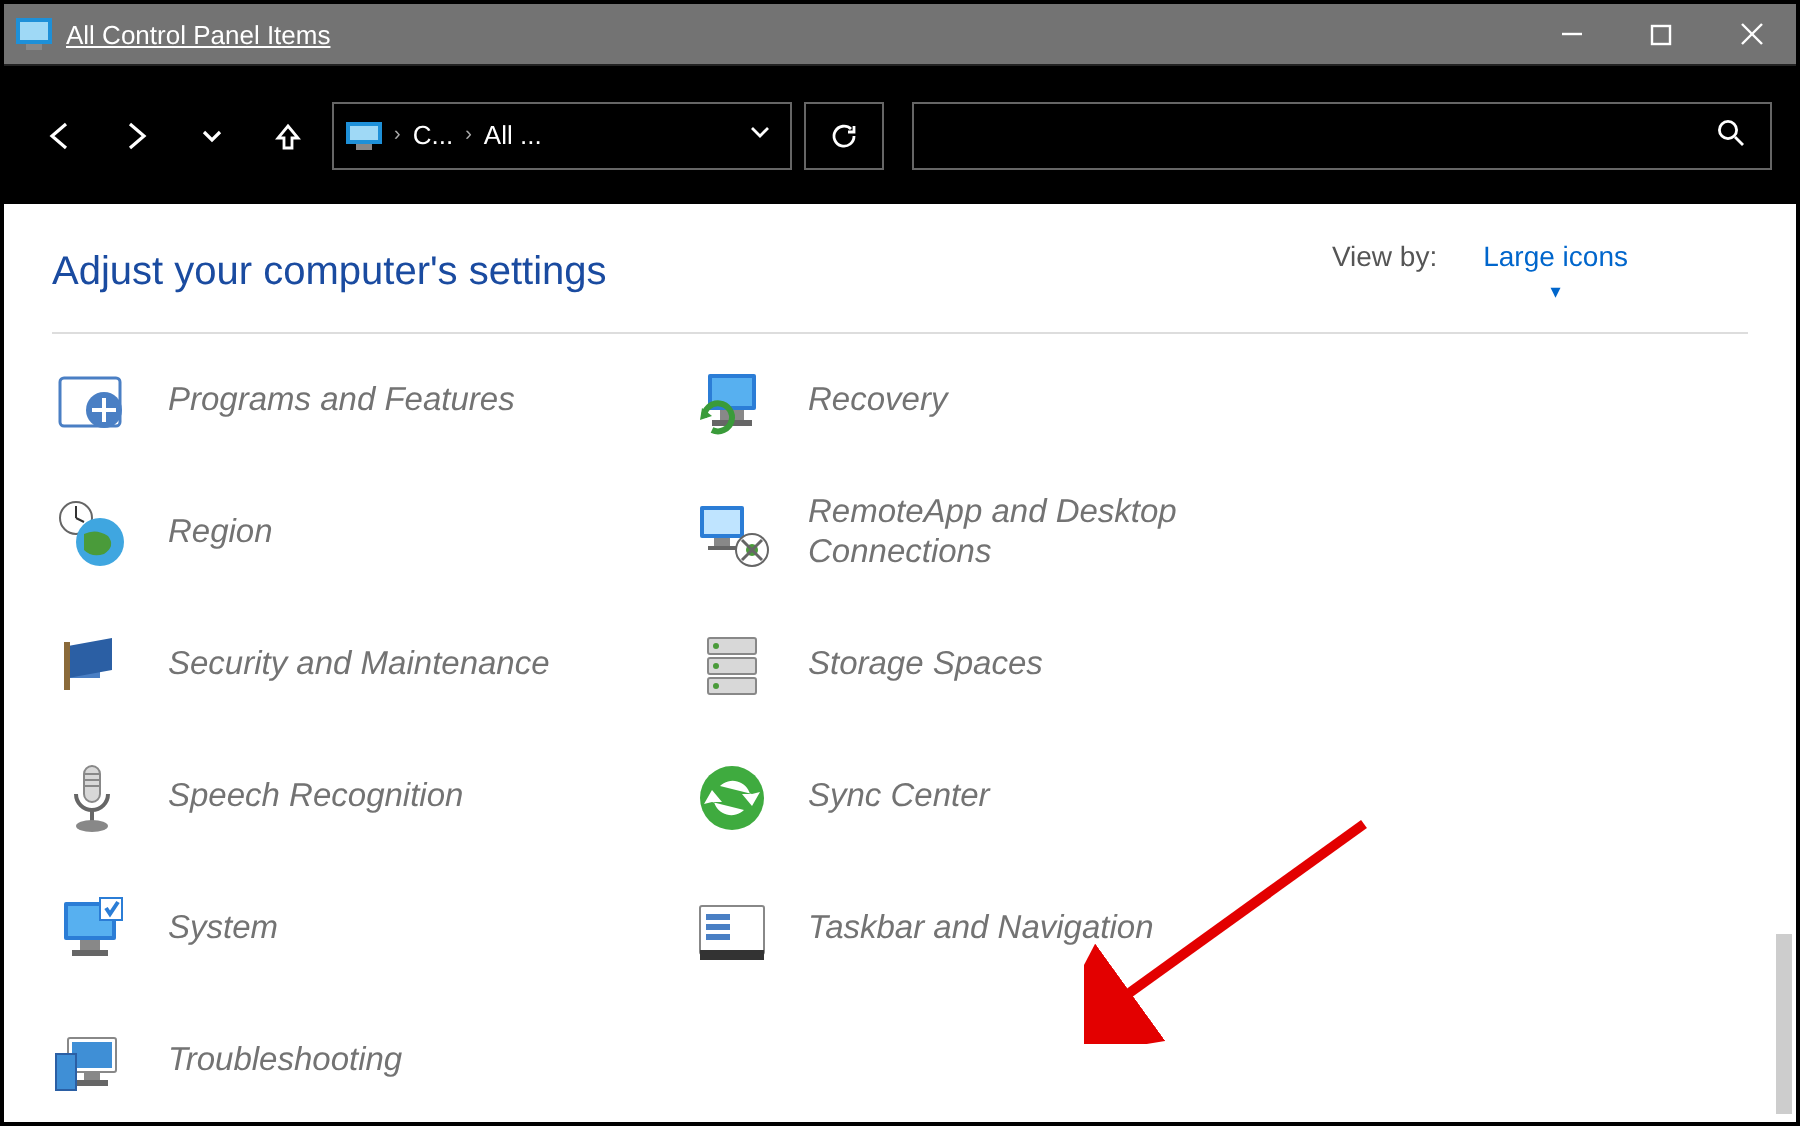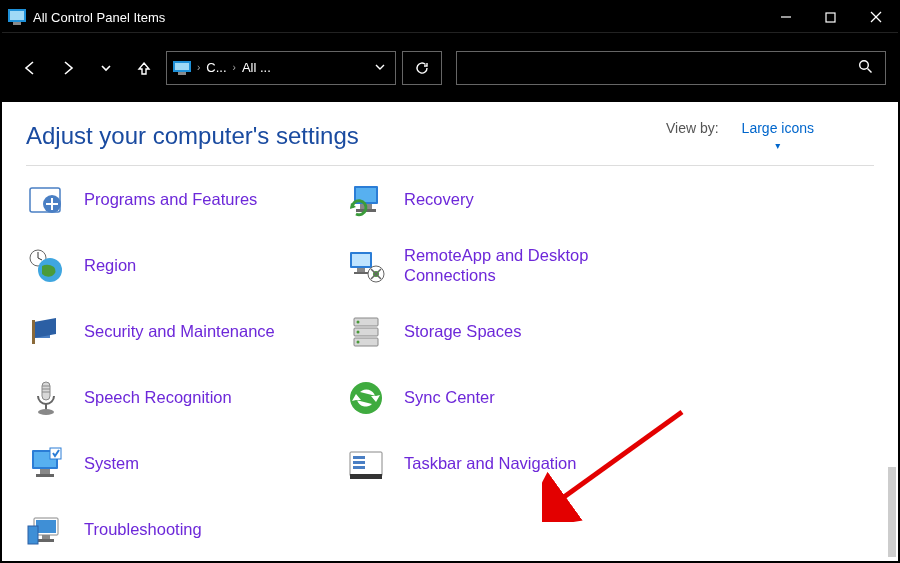--- a/index.html
+++ b/index.html
@@ -1,19 +1,19 @@
 <!DOCTYPE html>
 <html><head>
   <meta charset="utf-8">
   <style>
     * { margin: 0; padding: 0; box-sizing: border-box; }
     body { font-family: "Segoe UI", Tahoma, sans-serif; background: #fff; width: 900px; height: 563px; overflow: hidden; border: 2px solid #000; position: relative; }
 
     
-    .titlebar { background: #000000; height: 30px; display: flex; align-items: center; color: #fff; font-size: 13px; }
+    .titlebar { background: #737373; height: 30px; display: flex; align-items: center; color: #fff; font-size: 13px; text-decoration: underline; }
     .titlebar .app-icon { width: 18px; height: 16px; margin: 0 7px 0 6px; display: flex; align-items: center; justify-content: center; }
     .titlebar .title-text { flex: 1; }
     .titlebar .win-controls { display: flex; }
     .titlebar .win-btn { width: 45px; height: 30px; display: flex; align-items: center; justify-content: center; color: #fff; cursor: pointer; }
 
     
     .navbar { background: #000; height: 70px; display: flex; align-items: center; padding: 0 12px; gap: 6px; border-top: 1px solid #222; }
     .nav-btn { width: 32px; height: 32px; display: flex; align-items: center; justify-content: center; color: #fff; cursor: pointer; }
 
     .addr-bar { flex: 0 0 230px; height: 34px; background: #000; border: 1px solid #666; display: flex; align-items: center; padding: 0 6px; gap: 4px; color: #fff; font-size: 13px; }
@@ -22,31 +22,31 @@
     .addr-chevron { color: #aaa; font-size: 10px; margin: 0 2px; }
     .addr-down { color: #fff; font-size: 10px; margin-left: auto; padding: 0 4px; cursor: pointer; }
     .refresh-btn { height: 34px; width: 40px; border: 1px solid #666; display: flex; align-items: center; justify-content: center; color: #fff; cursor: pointer; }
 
     .search-bar { flex: 1; height: 34px; border: 1px solid #666; display: flex; align-items: center; justify-content: flex-end; padding: 0 12px; margin-left: 8px; }
     .search-bar .search-icon { color: #fff; font-size: 14px; }
 
     
     .content { padding: 18px 24px 0 24px; position: relative; height: calc(563px - 30px - 70px - 4px); }
     .header-row { display: flex; align-items: center; justify-content: space-between; margin-bottom: 14px; }
-    .heading { color: #1a4ba0; font-size: 24px; font-weight: 400; }
+    .heading { color: #1a4ba0; font-size: 20px; font-weight: 400; }
     .viewby { font-size: 14px; color: #555; display: flex; align-items: flex-start; gap: 23px; margin-right: 60px;}
     .viewby .vb-link { color: #0066cc; cursor: pointer; display:flex; align-items:center; gap:4px;flex-direction:column;}
     .viewby .vb-caret { font-size: 10px; color: #0066cc; }
 
     .divider { height: 1px; background: #ddd; margin-bottom: 12px; }
 
     .items-grid { display: grid; grid-template-columns: 320px 320px; column-gap: 0; row-gap: 22px; }
     .cp-item { display: flex; align-items: center; gap: 18px; cursor: pointer; padding: 2px 0; }
     .cp-icon { width: 40px; height: 40px; display: flex; align-items: center; justify-content: center; flex-shrink: 0; }
-    .cp-label { color: #6d28d9; font-size: 16.5px; font-weight: 400; line-height: 1.2; }
+    .cp-label { color: #737373; font-size: 16.5px; font-weight: 400; line-height: 1.2; font-style: italic; }
 
     
     .arrow-annotation { position: absolute; pointer-events: none; }
 
     
     .scrollbar-v { position: absolute; right: 2px; bottom: 4px; width: 8px; height: 90px; background: #cdcdcd; border-radius: 0; }
   </style>
 </head>
 <body>
 

